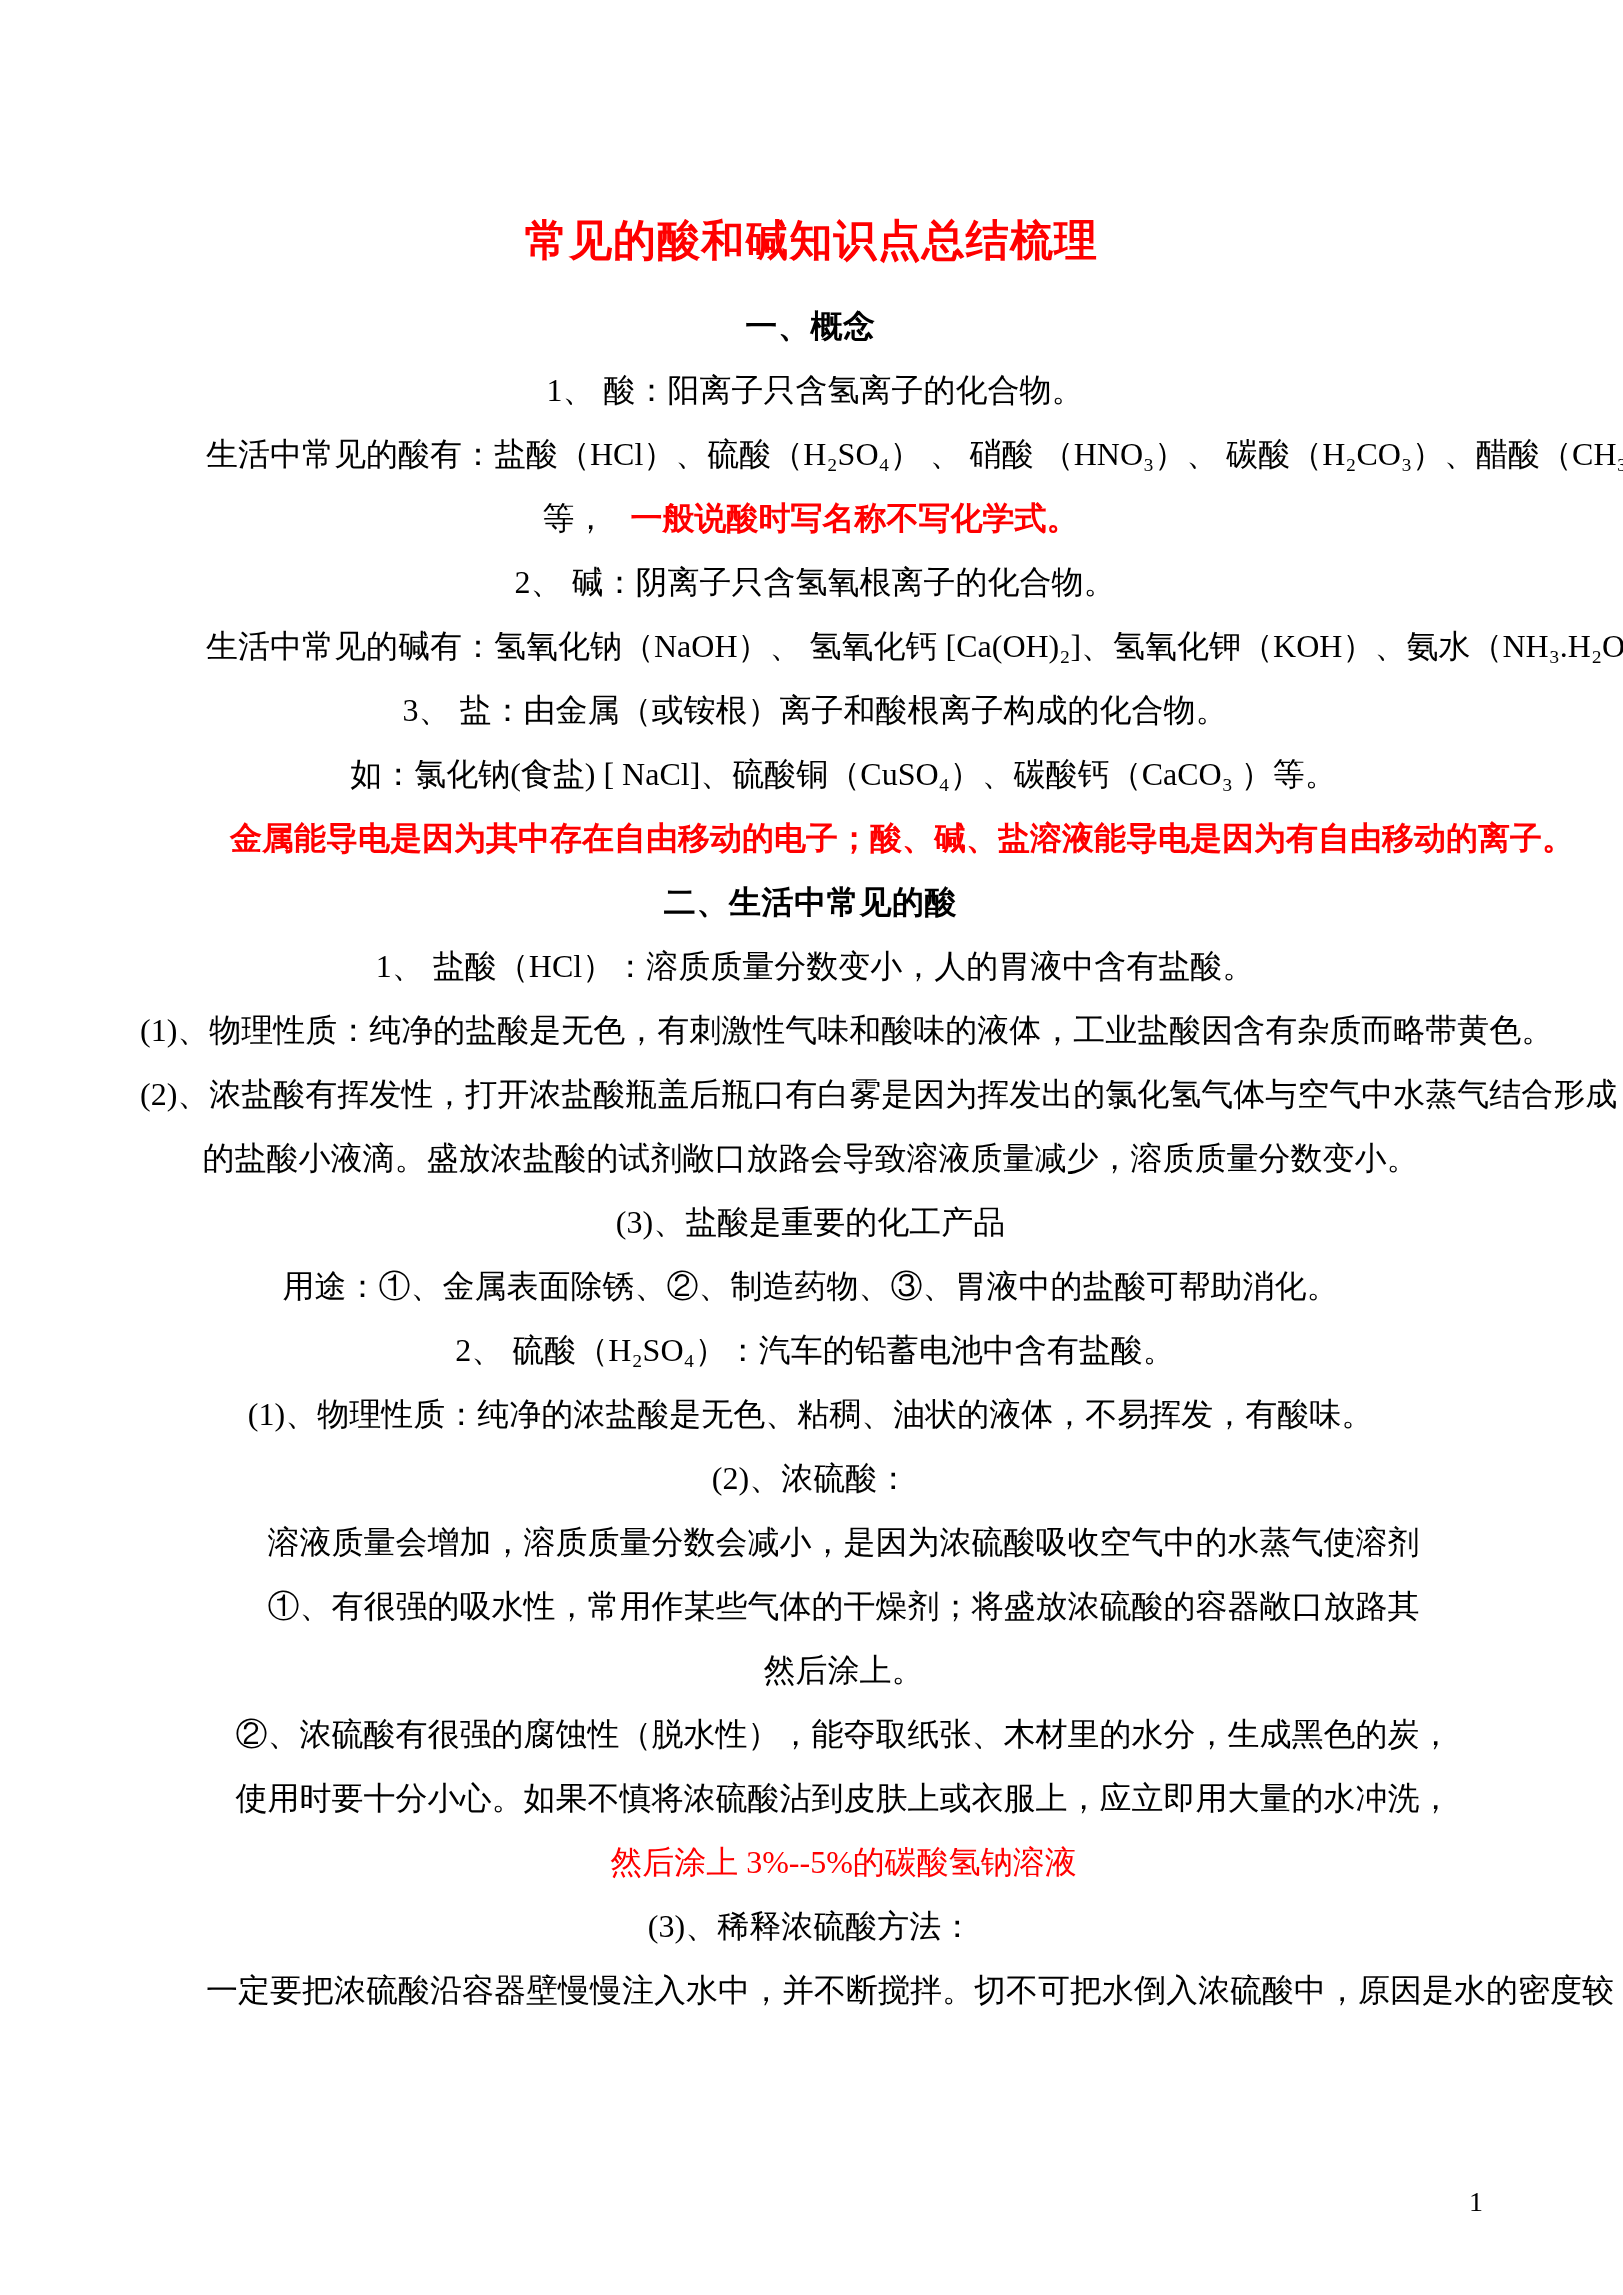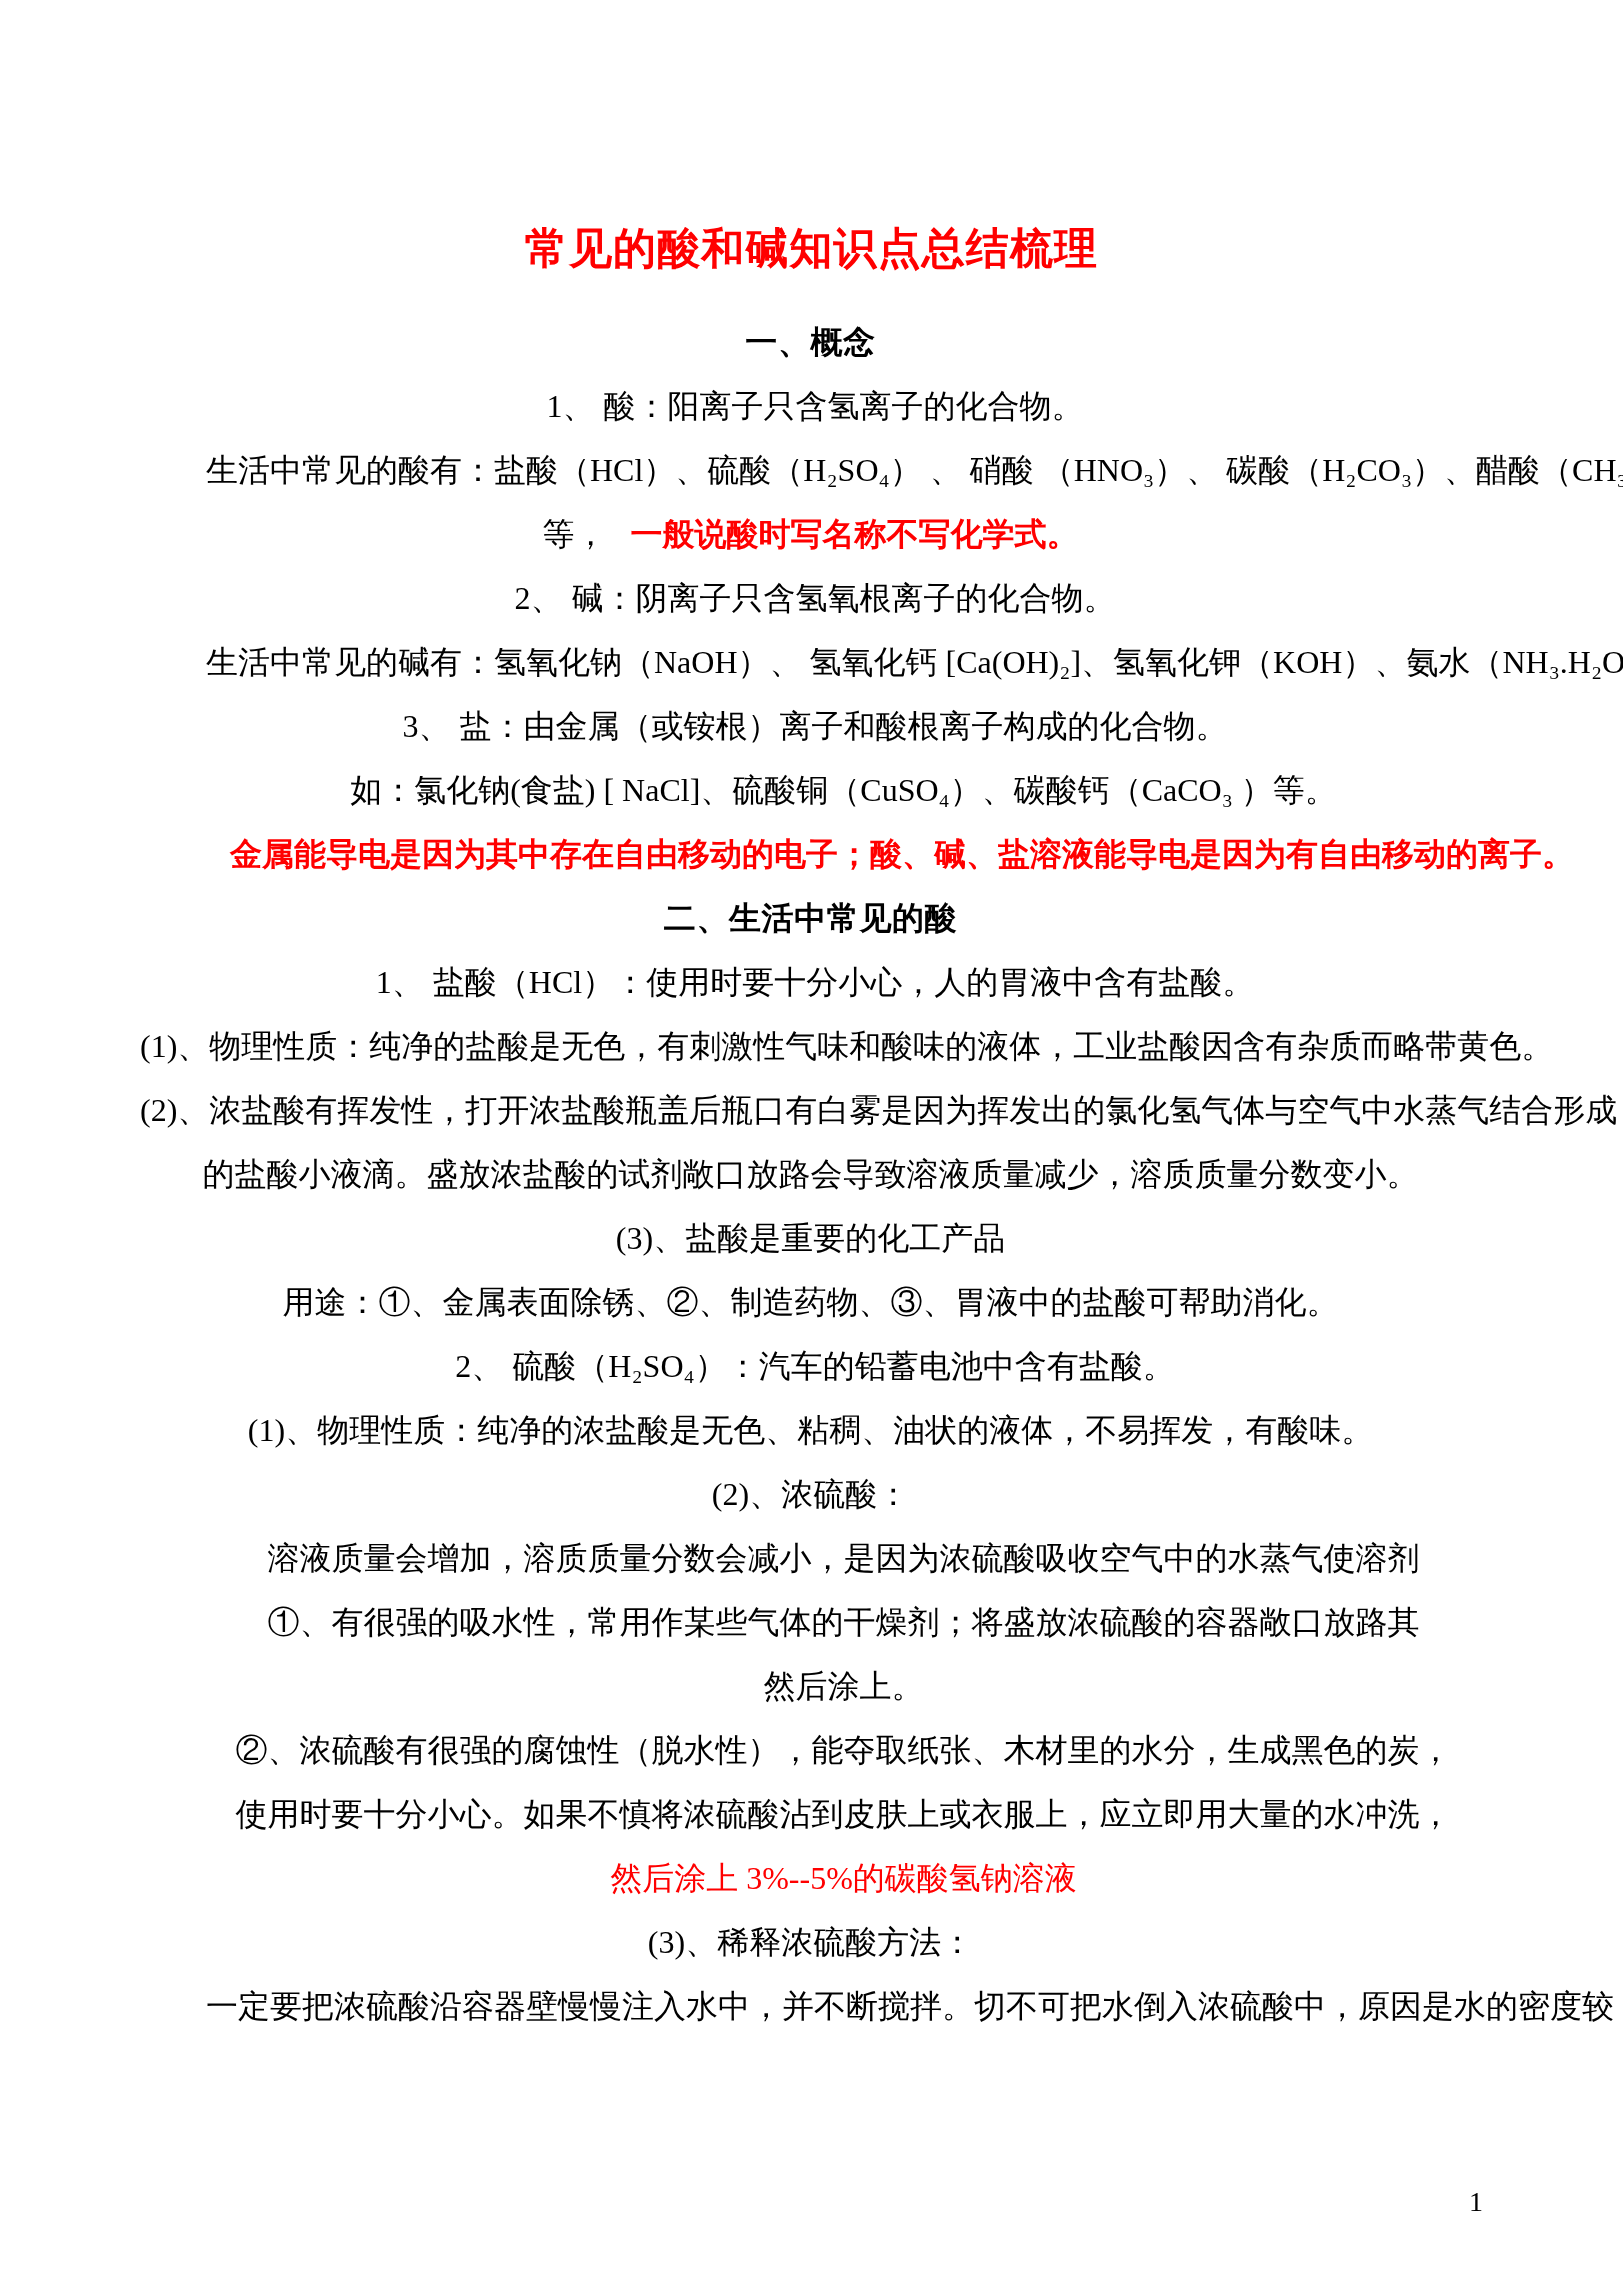--- a/index.html
+++ b/index.html
@@ -9,21 +9,21 @@
     height: 2295px;
     background: #ffffff;
     overflow: hidden;
     font-family: "Liberation Serif", "DejaVu Serif", serif;
     font-size: 32px;
     color: #000000;
     box-sizing: border-box;
     padding-top: 205px;
   }
   .title {
-    margin: 12px;
+    margin: 4px;
     text-align: center;
     font-size: 43px;
     font-weight: bold;
     color: #ff0000;
     line-height: 63px;
     letter-spacing: 1.1px;
   }
   .lines { padding: 18px 142px 0 140px; }
   .line {
     margin: 0;
@@ -75,21 +75,21 @@
 
     <p class="line"><span class="num">3、</span><span>盐：由金属（或铵根）离子和酸根离子构成的化合物。</span></p>
 
     <p class="line indent">如：氯化钠(食盐) [ NaCl]、硫酸铜（CuSO₄）、碳酸钙（CaCO₃ ）等。</p>
 
 
     <p class="line indent red bold">金属能导电是因为其中存在自由移动的电子；酸、碱、盐溶液能导电是因为有自由移动的离子。</p>
 
     <p class="line heading">二、生活中常见的酸</p>
 
-    <p class="line"><span class="num">1、</span><span>盐酸（HCl）：使用时要十分小心，人的胃液中含有盐酸。</span></p>
+    <p class="line"><span class="num">1、</span><span>盐酸（HCl）：溶质质量分数变小，人的胃液中含有盐酸。</span></p>
 
     <p class="line"><span class="num">(1)、</span><span>物理性质：纯净的盐酸是无色，有刺激性气味和酸味的液体，工业盐酸因含有杂质而略带黄色。</span></p>
 
     <p class="line"><span class="num">(2)、</span><span>浓盐酸有挥发性，打开浓盐酸瓶盖后瓶口有白雾是因为挥发出的氯化氢气体与空气中水蒸气结合形成</span></p>
 
     <p class="line">的盐酸小液滴。盛放浓盐酸的试剂敞口放路会导致溶液质量减少，溶质质量分数变小。</p>
 
     <p class="line"><span class="num">(3)、</span><span>盐酸是重要的化工产品</span></p>
 
     <p class="line">用途：①、金属表面除锈、②、制造药物、③、胃液中的盐酸可帮助消化。</p>

